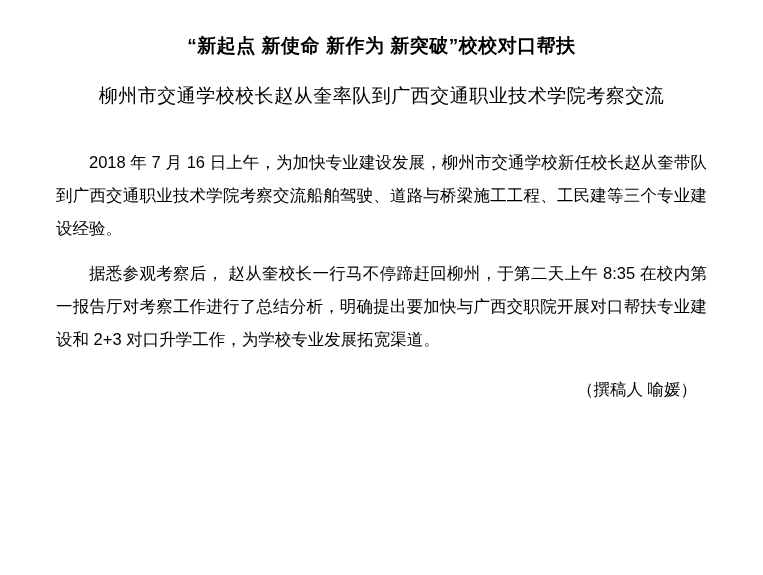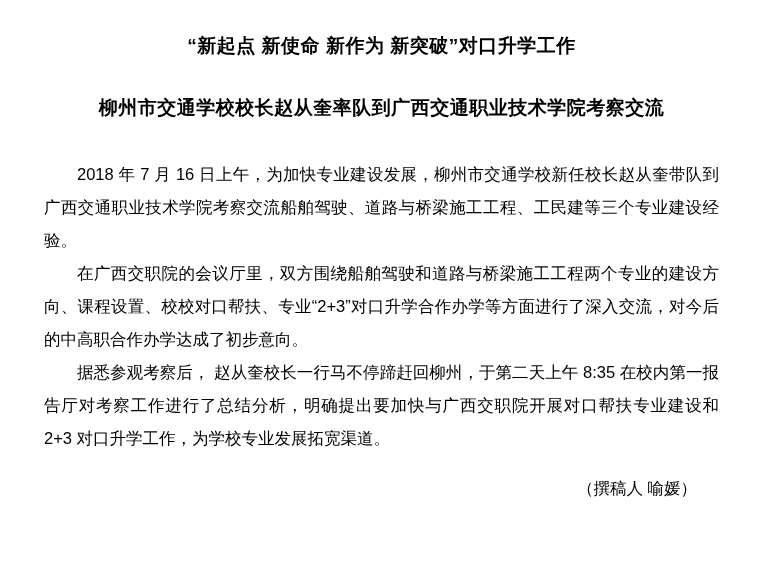--- a/index.html
+++ b/index.html
@@ -27,58 +27,57 @@
   }
   .title-line-1 {
     font-size: 19px;
     font-weight: bold;
     letter-spacing: 0.5px;
     line-height: 32px;
     color: #000;
   }
   .title-line-2 {
     font-size: 19px;
-    font-weight: bold;
+    font-weight: normal;
     letter-spacing: 0.5px;
     line-height: 32px;
-    margin-top: 30px;
+    margin-top: 18px;
     color: #000;
   }
   .body-block {
     margin-top: 34px;
     font-size: 16.5px;
     line-height: 33px;
     text-align: justify;
     text-justify: inter-ideograph;
     color: #000;
   }
   .para {
-    margin: 0;
+    margin: 12px;
     text-indent: 2em;
   }
   .signature {
     margin-top: 18px;
     text-align: right;
     font-size: 16.5px;
     line-height: 30px;
     padding-right: 22px;
     color: #000;
   }
 </style>
 </head>
 <body>
 
 <div class="page">
 
   <div class="title-block">
-    <div class="title-line-1">“新起点 新使命 新作为 新突破”对口升学工作</div>
+    <div class="title-line-1">“新起点 新使命 新作为 新突破”校校对口帮扶</div>
     <div class="title-line-2">柳州市交通学校校长赵从奎率队到广西交通职业技术学院考察交流</div>
   </div>
 
   <div class="body-block">
     <p class="para">2018 年 7 月 16 日上午，为加快专业建设发展，柳州市交通学校新任校长赵从奎带队到广西交通职业技术学院考察交流船舶驾驶、道路与桥梁施工工程、工民建等三个专业建设经验。</p>
-    <p class="para">在广西交职院的会议厅里，双方围绕船舶驾驶和道路与桥梁施工工程两个专业的建设方向、课程设置、校校对口帮扶、专业“2+3”对口升学合作办学等方面进行了深入交流，对今后的中高职合作办学达成了初步意向。</p>
     <p class="para">据悉参观考察后， 赵从奎校长一行马不停蹄赶回柳州，于第二天上午 8:35 在校内第一报告厅对考察工作进行了总结分析，明确提出要加快与广西交职院开展对口帮扶专业建设和 2+3 对口升学工作，为学校专业发展拓宽渠道。</p>
   </div>
 
   <div class="signature">（撰稿人  喻媛）</div>
 
 </div>
 
 </body></html>

